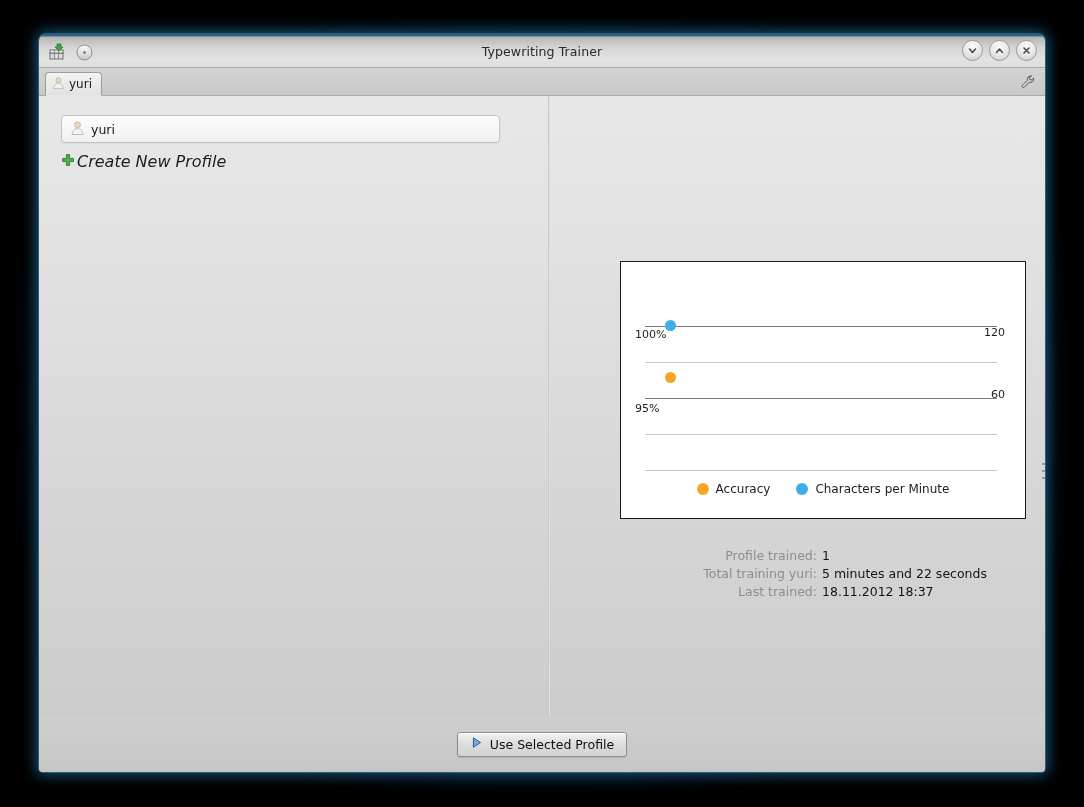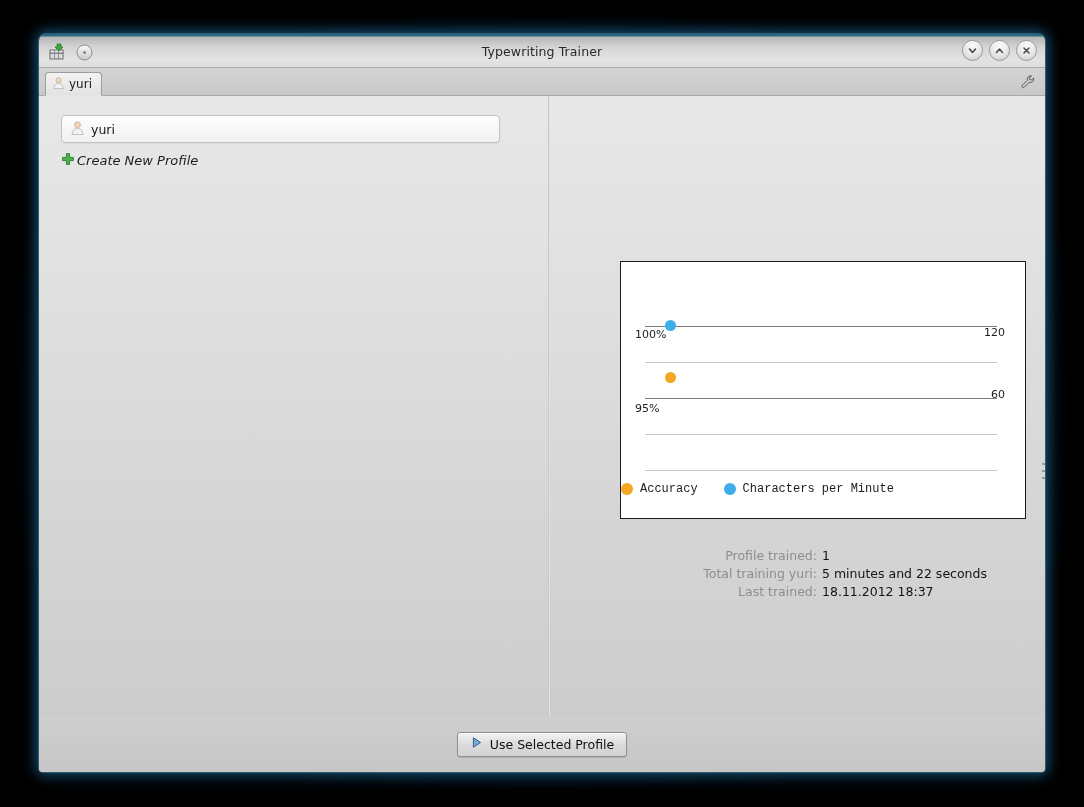--- a/index.html
+++ b/index.html
@@ -151,21 +151,21 @@
     background: linear-gradient(to bottom, #fdfdfd, #f1f1f1);
     border: 1px solid #c2c2c2;
     border-radius: 4px;
     box-shadow: 0 1px 1px rgba(0,0,0,0.05);
   }
   #create-profile {
     margin-top: 9px;
     display: inline-flex;
     align-items: center;
     gap: 2px;
-    font-size: 13px;
+    font-size: 16px;
     font-style: italic;
     color: #1d1d1d;
     cursor: pointer;
   }
 
   
   #right-pane {
     position: absolute;
     left: 511px; top: 0; right: 0; bottom: 56px;
   }
@@ -197,25 +197,24 @@
   .dot {
     position: absolute;
     width: 11px; height: 11px;
     border-radius: 50%;
   }
   #legend {
     position: absolute;
     left: 0; right: 0;
     bottom: 22px;
     display: flex;
-    justify-content: flex-start;
+    justify-content: center;
     gap: 26px;
     font-size: 12px;
     color: #1d1d1d;
-    font-family: Liberation Mono, monospace;
   }
   .legend-item { display: flex; align-items: center; gap: 7px; }
   .legend-swatch { width: 12px; height: 12px; border-radius: 50%; }
 
   
   #stats {
     position: absolute;
     left: 0; right: 0;
     top: 452px;
     display: flex;

